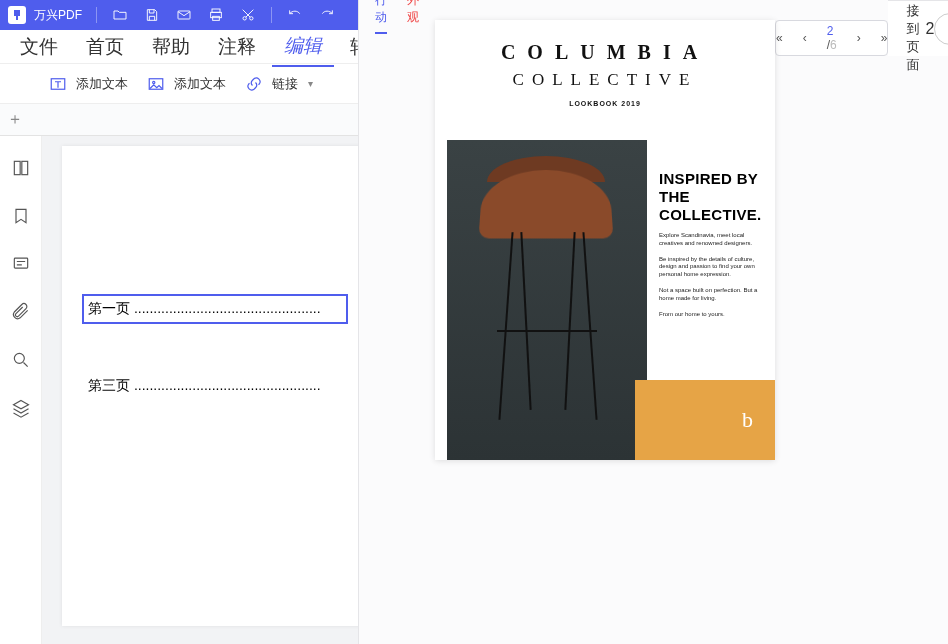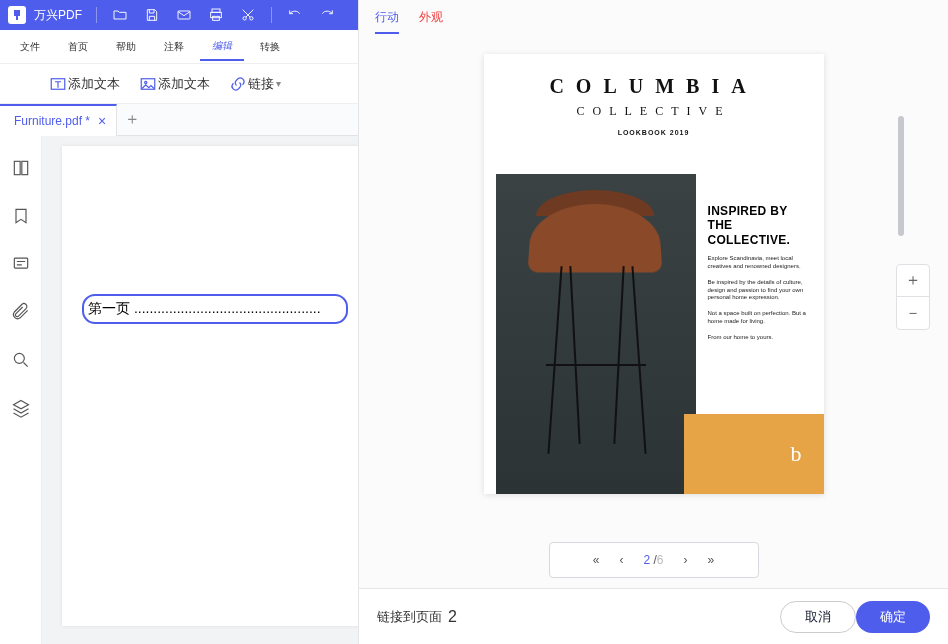--- a/index.html
+++ b/index.html
@@ -10,71 +10,71 @@
 .titlebar .logo { width: 18px; height: 18px; background: #fff; border-radius: 3px; display: flex; align-items: center; justify-content: center; }
 .titlebar .logo::after { content: ''; width: 10px; height: 10px; background: #4f5ded; clip-path: polygon(20% 0,80% 0,80% 60%,60% 60%,60% 100%,40% 100%,40% 60%,20% 60%); }
 .titlebar .app-name { color: #fff; font-size: 12px; margin-left: -6px; }
 .titlebar .sep { width: 1px; height: 16px; background: rgba(255,255,255,.35); }
 .titlebar .ticon { color: #fff; font-size: 14px; cursor: pointer; display: flex; align-items: center; justify-content: center; width: 18px; height: 18px; }
 .titlebar .ticon svg { width: 16px; height: 16px; stroke: #fff; fill: none; stroke-width: 1.4; }
 .titlebar .spacer { flex: 1; }
 
 
 .menubar { height: 34px; display: flex; align-items: center; padding: 0 8px; gap: 4px; border-bottom: 1px solid #eee; }
-.menubar .mitem { padding: 6px 12px; font-size: 10px; color: #333; cursor: pointer; }
+.menubar .mitem { padding: 6px 12px; font-size: 19px; color: #333; cursor: pointer; }
 .menubar .mitem.active { color: #4f5ded; border-bottom: 2px solid #4f5ded; font-style: italic; }
 
 
 .toolbar { height: 40px; display: flex; align-items: center; padding: 0 8px; gap: 18px; border-bottom: 1px solid #eee; padding-left: 48px;}
-.toolbar .tool { display: flex; align-items: center; gap: 0; font-size: 13px; color: #333; cursor: pointer; }
+.toolbar .tool { display: flex; align-items: center; gap: 8px; font-size: 13px; color: #333; cursor: pointer; }
 .toolbar .tool .ibox { width: 20px; height: 20px; display: flex; align-items: center; justify-content: center; }
 .toolbar .tool svg { width: 18px; height: 18px; stroke: #4f5ded; fill: none; stroke-width: 1.6; }
 .toolbar .tool .caret { font-size: 10px; color: #888; margin-left: 2px; }
 
 
 .tabstrip { height: 32px; display: flex; align-items: center; border-bottom: 1px solid #e3e3e3; background: #fafbfc; }
 .tabstrip .tab { height: 32px; padding: 0 10px 0 14px; display: flex; align-items: center; gap: 8px; font-size: 12px; color: #4f5ded; background: #fff; border-right: 1px solid #e3e3e3; border-top: 2px solid #4f5ded; }
 .tabstrip .tab .close { color: #4f5ded; font-size: 14px; cursor: pointer; }
 .tabstrip .plus { width: 30px; text-align: center; color: #888; cursor: pointer; font-size: 16px; }
 
 
 .main { position: absolute; top: 136px; left: 0; right: 0; bottom: 0; display: flex; }
 .leftrail { width: 42px; background: #fff; border-right: 1px solid #eee; display: flex; flex-direction: column; align-items: center; padding-top: 22px; gap: 24px; }
 .leftrail .ricon svg { width: 20px; height: 20px; stroke: #555; fill: none; stroke-width: 1.4; }
 .leftrail .ricon { cursor: pointer; }
 .collapse-handle { position: absolute; left: 42px; top: 380px; width: 8px; height: 16px; cursor: pointer; color: #888; font-size: 10px; display:flex; align-items:center;}
 
 .docarea { flex: 1; background: #f2f3f5; position: relative; overflow: hidden; }
 .page { position: absolute; left: 20px; top: 10px; width: 310px; height: 480px; background: #fff; box-shadow: 0 0 4px rgba(0,0,0,.08); padding: 150px 26px 0 26px; }
-.page .row { font-size: 14px; color: #000; margin-bottom: 65px; white-space: nowrap; overflow: hidden; border-radius: 11px; }
+.page .row { font-size: 14px; color: #000; margin-bottom: 65px; white-space: nowrap; overflow: hidden; }
 .page .row.sel { outline: 2px solid #4f5ded; padding: 4px 4px; margin-left: -4px; margin-bottom: 55px;}
 
 
-.panel { position: absolute; top: 0; right: 0; bottom: 0; width: 590px; background: #fbfbfc; border-left: 1px solid #e5e5e8; display: flex; flex-direction: column; }
+.panel { position: absolute; top: 0; right: 0; bottom: 0; width: 590px; background: #fbfbfc; border-left: 1px solid #e5e5e8; display: flex; flex-direction: row; }
 .panel-tabs { height: 34px; display: flex; align-items: flex-end; padding: 0 16px; gap: 20px; }
 .panel-tabs .ptab { font-size: 12px; color: #ef4444; padding-bottom: 6px; cursor: pointer; border-bottom: 2px solid transparent; }
 .panel-tabs .ptab.active { color: #4f5ded; border-bottom-color: #4f5ded; }
 
 .preview-wrap { flex: 1; display: flex; align-items: flex-start; justify-content: center; padding-top: 20px; position: relative; }
 .preview-page { width: 340px; height: 440px; background: #fff; box-shadow: 0 1px 6px rgba(0,0,0,.12); position: relative; overflow: hidden; }
 .pp-title { text-align: center; margin-top: 21px; font-family: Georgia, serif; letter-spacing: 12px; font-size: 20px; font-weight: 700; color: #111;}
-.pp-sub { text-align: center; margin-top: 6px; font-family: Georgia, serif; letter-spacing: 8px; font-size: 12px; color: #111;}
+.pp-sub { text-align: center; margin-top: 6px; font-family: Georgia, serif; letter-spacing: 8px; font-size: 17px; color: #111;}
 .pp-look { text-align: center; margin-top: 10px; font-size: 7px; letter-spacing: 1px; color: #111; font-weight: 600;}
 .pp-body { position: absolute; left: 12px; right: 0; top: 120px; bottom: 0; display: flex; }
 .pp-photo { width: 200px; background: linear-gradient(180deg,#3a4244,#2c3335); position: relative; }
 .chair-seat { position:absolute; left:34px; top:28px; width:130px; height:70px; background:#8a4a2a; border-radius: 50% 50% 10px 10px / 60% 60% 10px 10px; transform: perspective(200px) rotateX(12deg);}
 .chair-back { position:absolute; left:40px; top:16px; width:118px; height:26px; background:#6e3a22; border-radius: 50% 50% 0 0 / 100% 100% 0 0;}
 .chair-leg { position:absolute; width:2px; background:#111; }
 .l1{ left:58px; top:92px; height:188px; transform:rotate(4deg);} 
 .l2{ left:142px; top:92px; height:188px; transform:rotate(-4deg);} 
 .l3{ left:78px; top:92px; height:178px; transform:rotate(-3deg);} 
 .l4{ left:122px; top:92px; height:178px; transform:rotate(3deg);} 
 .foot { position:absolute; left:50px; top:190px; width:100px; height:2px; background:#111;}
 .pp-text { flex:1; padding: 30px 10px 0 12px; }
-.pp-text h4 { font-size: 12px; font-weight: 800; line-height: 1.2; letter-spacing: .3px;}
+.pp-text h4 { font-size: 15px; font-weight: 800; line-height: 1.2; letter-spacing: .3px;}
 .pp-text p { font-size: 6px; line-height: 1.3; margin-top: 8px; color:#222; }
 .pp-orange { position:absolute; right:0; bottom:0; width:140px; height:80px; background:#e6a446; display:flex; align-items:center; justify-content:flex-end; padding-right:22px;}
 .pp-orange .glyph { color:#fff; font-size:22px; font-family: serif;}
 
 .pager { height: 36px; margin: 20px auto 10px auto; width: 210px; border: 1px solid #d8d9df; border-radius: 4px; background: #fff; display: flex; align-items: center; justify-content: center; gap: 20px; }
 .pager span { font-size: 12px; color: #555; cursor: pointer; }
 .pager .pg { cursor: default; }
 .pager .pgcur { color: #4f5ded; }
 .pager .pgtot { color: #bbb; }
 
@@ -176,24 +176,20 @@
         <svg viewBox="0 0 24 24">
           <path d="M10 14a5 5 0 0 1 0-7l2-2a5 5 0 0 1 7 7l-1 1 M14 10a5 5 0 0 1 0 7l-2 2a5 5 0 0 1-7-7l1-1"></path>
         </svg>
       </span>
     <span>链接</span>
     <span class="caret">▾</span>
   </div>
 </div>
 
 <div class="tabstrip">
-  <div class="tab">
-    <span>Furniture.pdf *</span>
-    <span class="close">×</span>
-  </div>
   <div class="plus">＋</div>
 </div>
 
 <div class="main">
   <div class="leftrail">
     <div class="ricon"><svg viewBox="0 0 24 24">
           <rect x="4" y="4" width="7" height="16"></rect>
           <rect x="13" y="4" width="7" height="16"></rect>
         </svg></div>
     <div class="ricon"><svg viewBox="0 0 24 24">
@@ -212,20 +208,21 @@
         </svg></div>
     <div class="ricon"><svg viewBox="0 0 24 24">
           <path d="M12 3l9 5-9 5-9-5z M3 13l9 5 9-5 M3 18l9 5 9-5"></path>
         </svg></div>
   </div>
   <div class="collapse-handle">▶</div>
 
   <div class="docarea">
     <div class="page">
       <div class="row sel"><span>第一页</span> <span>................................................</span></div>
+      <div class="row"><span>第三页</span> <span>................................................</span></div>
     </div>
   </div>
 </div>
 
 <div class="panel">
   <div class="panel-tabs">
     <div class="ptab active">行动</div>
     <div class="ptab">外观</div>
   </div>
 

